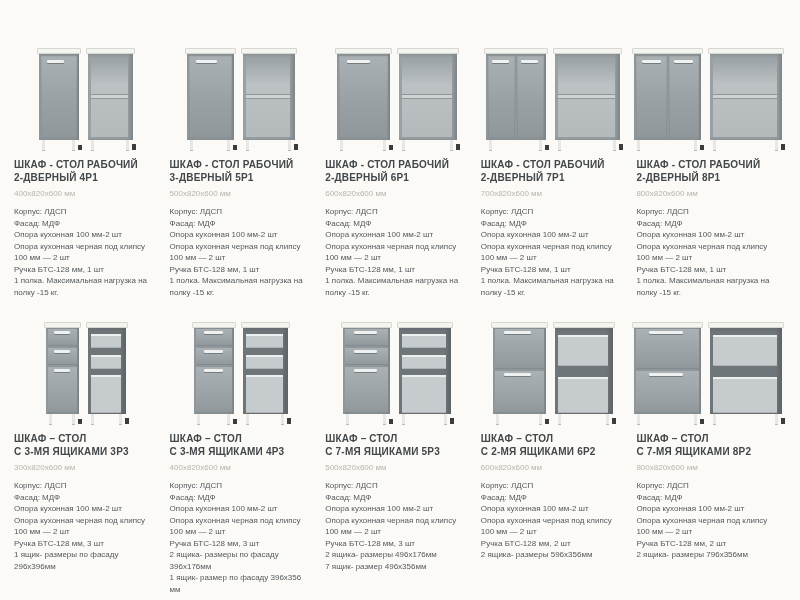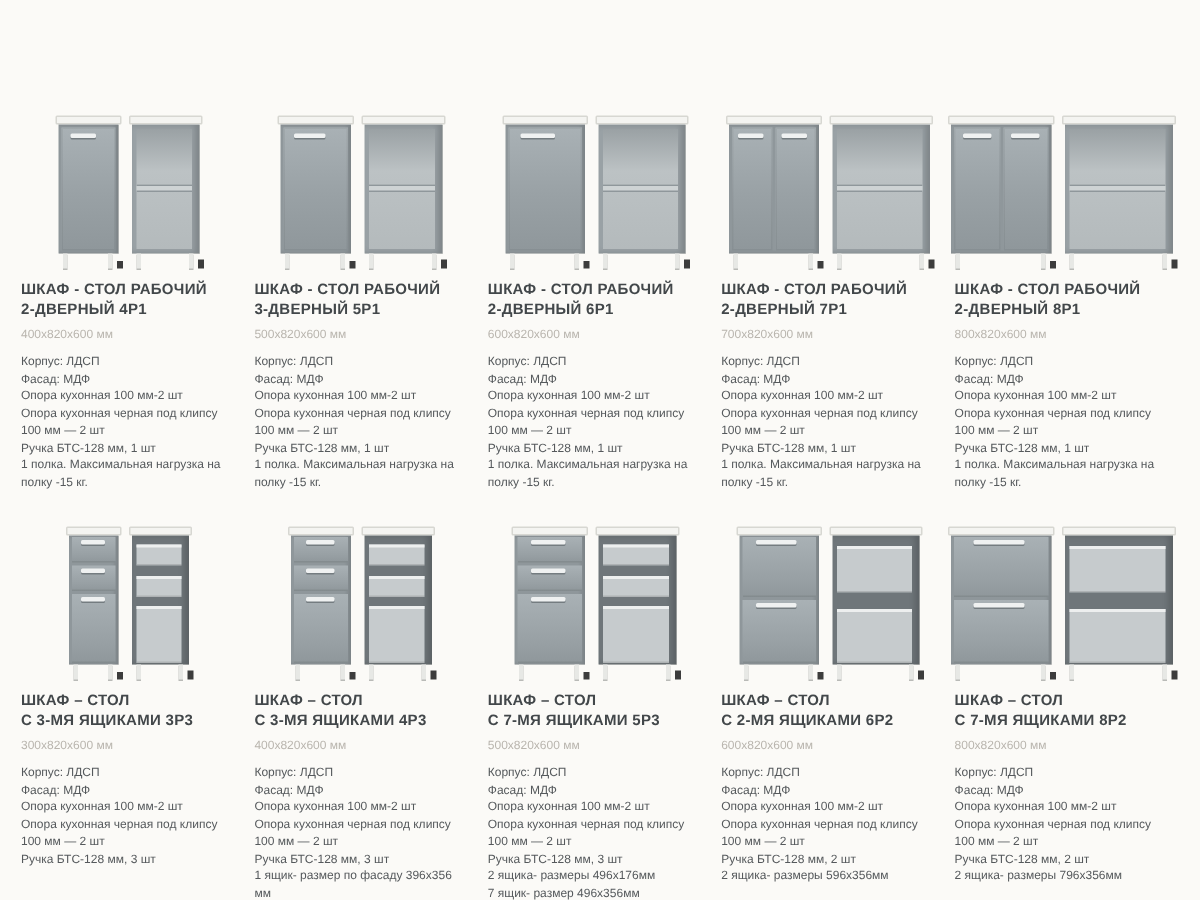--- a/index.html
+++ b/index.html
@@ -8,21 +8,20 @@
     background:#fbfaf7;
     font-family:"Liberation Sans",sans-serif;
     -webkit-font-smoothing:antialiased;
   }
   .catalog{
     display:grid;
     grid-template-columns:repeat(5,1fr);
     column-gap:12px;
     row-gap:14px;
     padding:8px 20px 0 14px;
-    margin-top:29px;
   }
   .product{min-width:0;}
   .product-image{
     display:flex;align-items:flex-end;justify-content:center;
     gap:9px;padding-bottom:5px;overflow:visible;
   }
   .product.row1 .product-image{height:142px;}
   .product.row2 .product-image{height:112px;}
   .product-title{
     font-weight:bold;font-size:10px;line-height:13px;
@@ -316,20 +315,21 @@
       <div>ШКАФ – СТОЛ</div>
       <div>С 3-МЯ ЯЩИКАМИ 3Р3</div>
     </div>
     <div class="product-dims">300х820х600 мм</div>
     <div class="product-specs">
         <div class="spec-line">Корпус: ЛДСП</div>
         <div class="spec-line">Фасад: МДФ</div>
         <div class="spec-line">Опора кухонная 100 мм-2 шт</div>
         <div class="spec-line">Опора кухонная черная под клипсу 100 мм — 2 шт</div>
         <div class="spec-line">Ручка БТС-128 мм, 3 шт</div>
+        <div class="spec-line">1 ящик- размеры по фасаду 296х396мм</div>
       </div>
   </div>
     <div class="product row2">
     <div class="product-image">
         <div class="cab closed" style="width: 40px;">
           <div class="cab-top"></div>
           <div class="cab-body">
             <div class="drawer" style="top: 1%; height: 20%;">
               <div class="handle" style="left: 20%; width: 55%; top: 2px;"></div>
             </div>
@@ -360,20 +360,21 @@
       <div>ШКАФ – СТОЛ</div>
       <div>С 3-МЯ ЯЩИКАМИ 4Р3</div>
     </div>
     <div class="product-dims">400х820х600 мм</div>
     <div class="product-specs">
         <div class="spec-line">Корпус: ЛДСП</div>
         <div class="spec-line">Фасад: МДФ</div>
         <div class="spec-line">Опора кухонная 100 мм-2 шт</div>
         <div class="spec-line">Опора кухонная черная под клипсу 100 мм — 2 шт</div>
         <div class="spec-line">Ручка БТС-128 мм, 3 шт</div>
+        <div class="spec-line">2 ящика- размеры по фасаду 396х176мм</div>
         <div class="spec-line">1 ящик- размер по фасаду 396х356 мм</div>
       </div>
   </div>
     <div class="product row2">
     <div class="product-image">
         <div class="cab closed" style="width: 47px;">
           <div class="cab-top"></div>
           <div class="cab-body">
             <div class="drawer" style="top: 1%; height: 20%;">
               <div class="handle" style="left: 20%; width: 55%; top: 2px;"></div>

